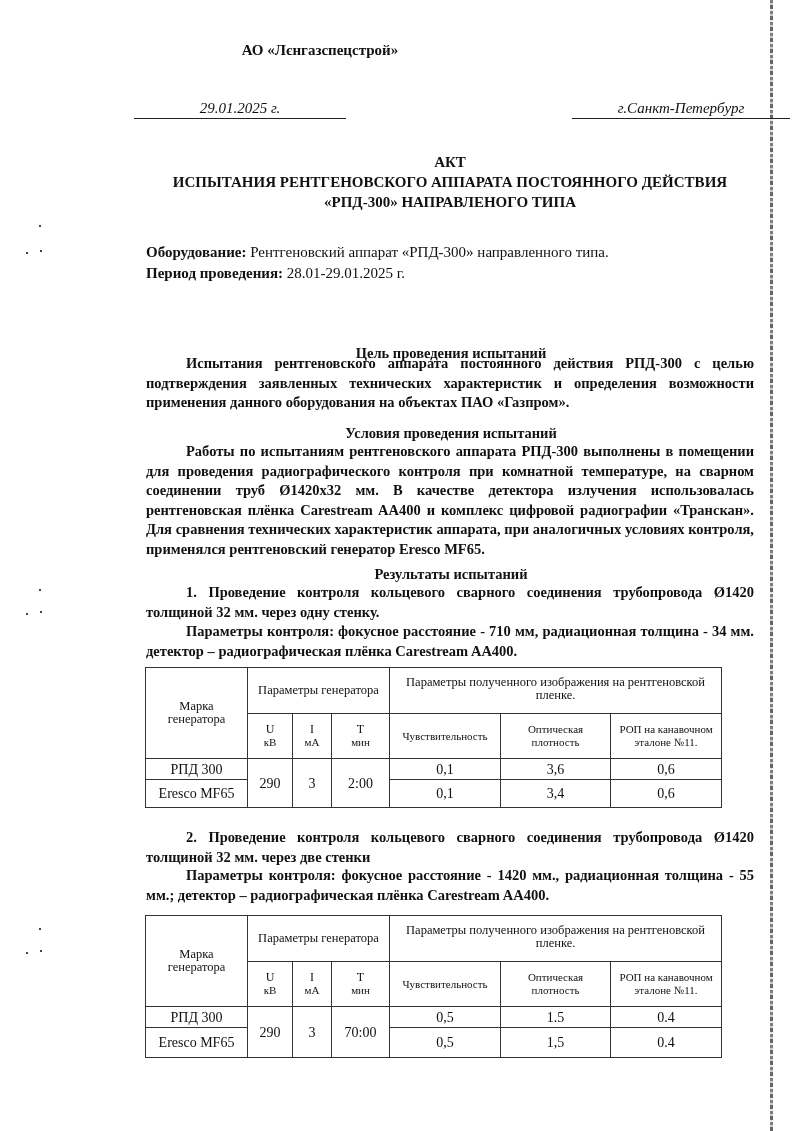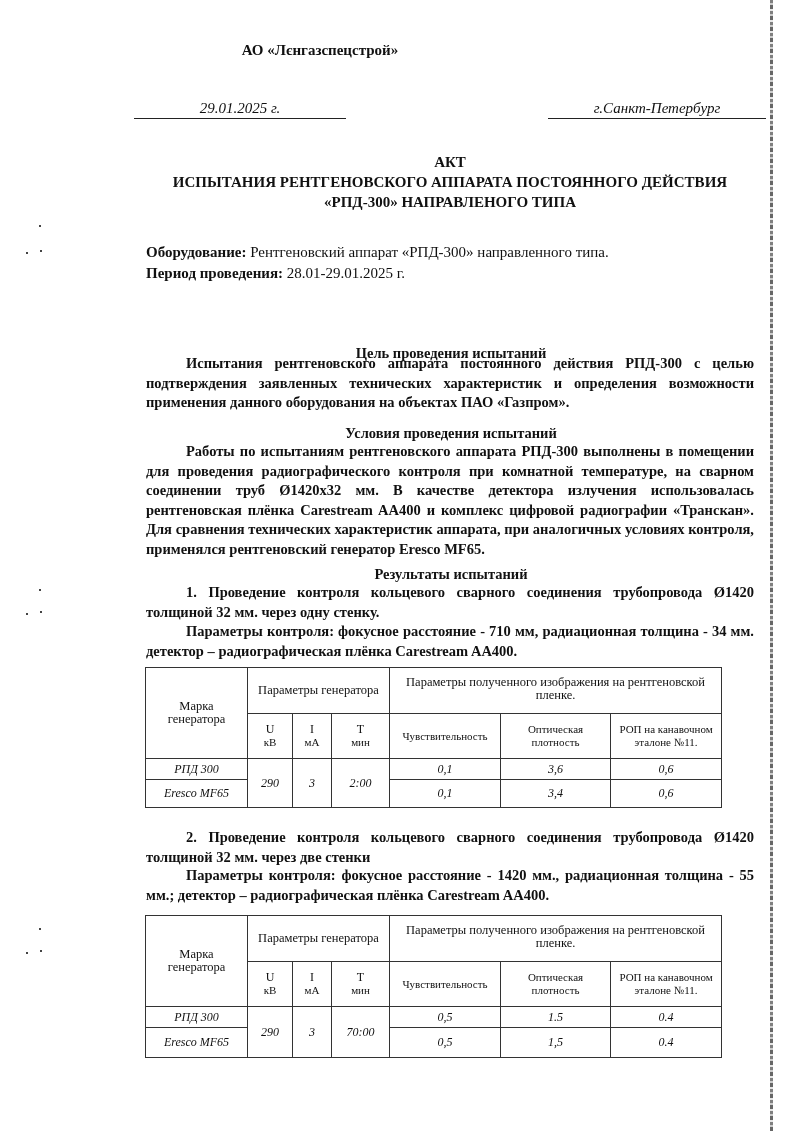--- a/index.html
+++ b/index.html
@@ -18,21 +18,21 @@
 
   .company {
     left: 0; width: 640px; top: 42px; text-align: center;
     font-weight: bold; font-size: 15px;
   }
   .date-line, .city-line {
     top: 100px; font-style: italic; font-size: 15px; text-align: center;
     border-bottom: 1px solid #222; padding-bottom: 1px;
   }
   .date-line { left: 134px; width: 212px; }
-  .city-line { left: 548px; width: 218px; }
+  .city-line { left: 572px; width: 218px; }
 
   .title-block {
     left: 140px; width: 620px; top: 152px; text-align: center;
     font-weight: bold; font-size: 15px; line-height: 20px;
   }
 
   .info { left: 146px; width: 610px; top: 242px; font-size: 15px; line-height: 20.5px; text-align: justify; }
   .info b { font-weight: bold; }
 
   .section-h { left: 146px; width: 610px; text-align: center; font-weight: bold; font-size: 14.5px; }
@@ -44,21 +44,21 @@
 
   table.res {
     position: absolute; border-collapse: collapse; font-size: 11px;
     table-layout: fixed;
   }
   table.res td {
     border: 1px solid #333; text-align: center; vertical-align: middle;
     padding: 0 3px; line-height: 13px;
   }
   table.res td.big { font-size: 12.5px; }
-  table.res td.val { font-size: 12px; font-style: italic; }
+  table.res td.val { font-size: 14px; }
 </style>
 </head>
 <body>
 
 <div class="scan-border"></div>
 <div class="speck" style="left:39px;top:225px"></div>
 <div class="speck" style="left:26px;top:252px"></div>
 <div class="speck" style="left:40px;top:250px"></div>
 <div class="speck" style="left:39px;top:589px"></div>
 <div class="speck" style="left:26px;top:613px"></div>

